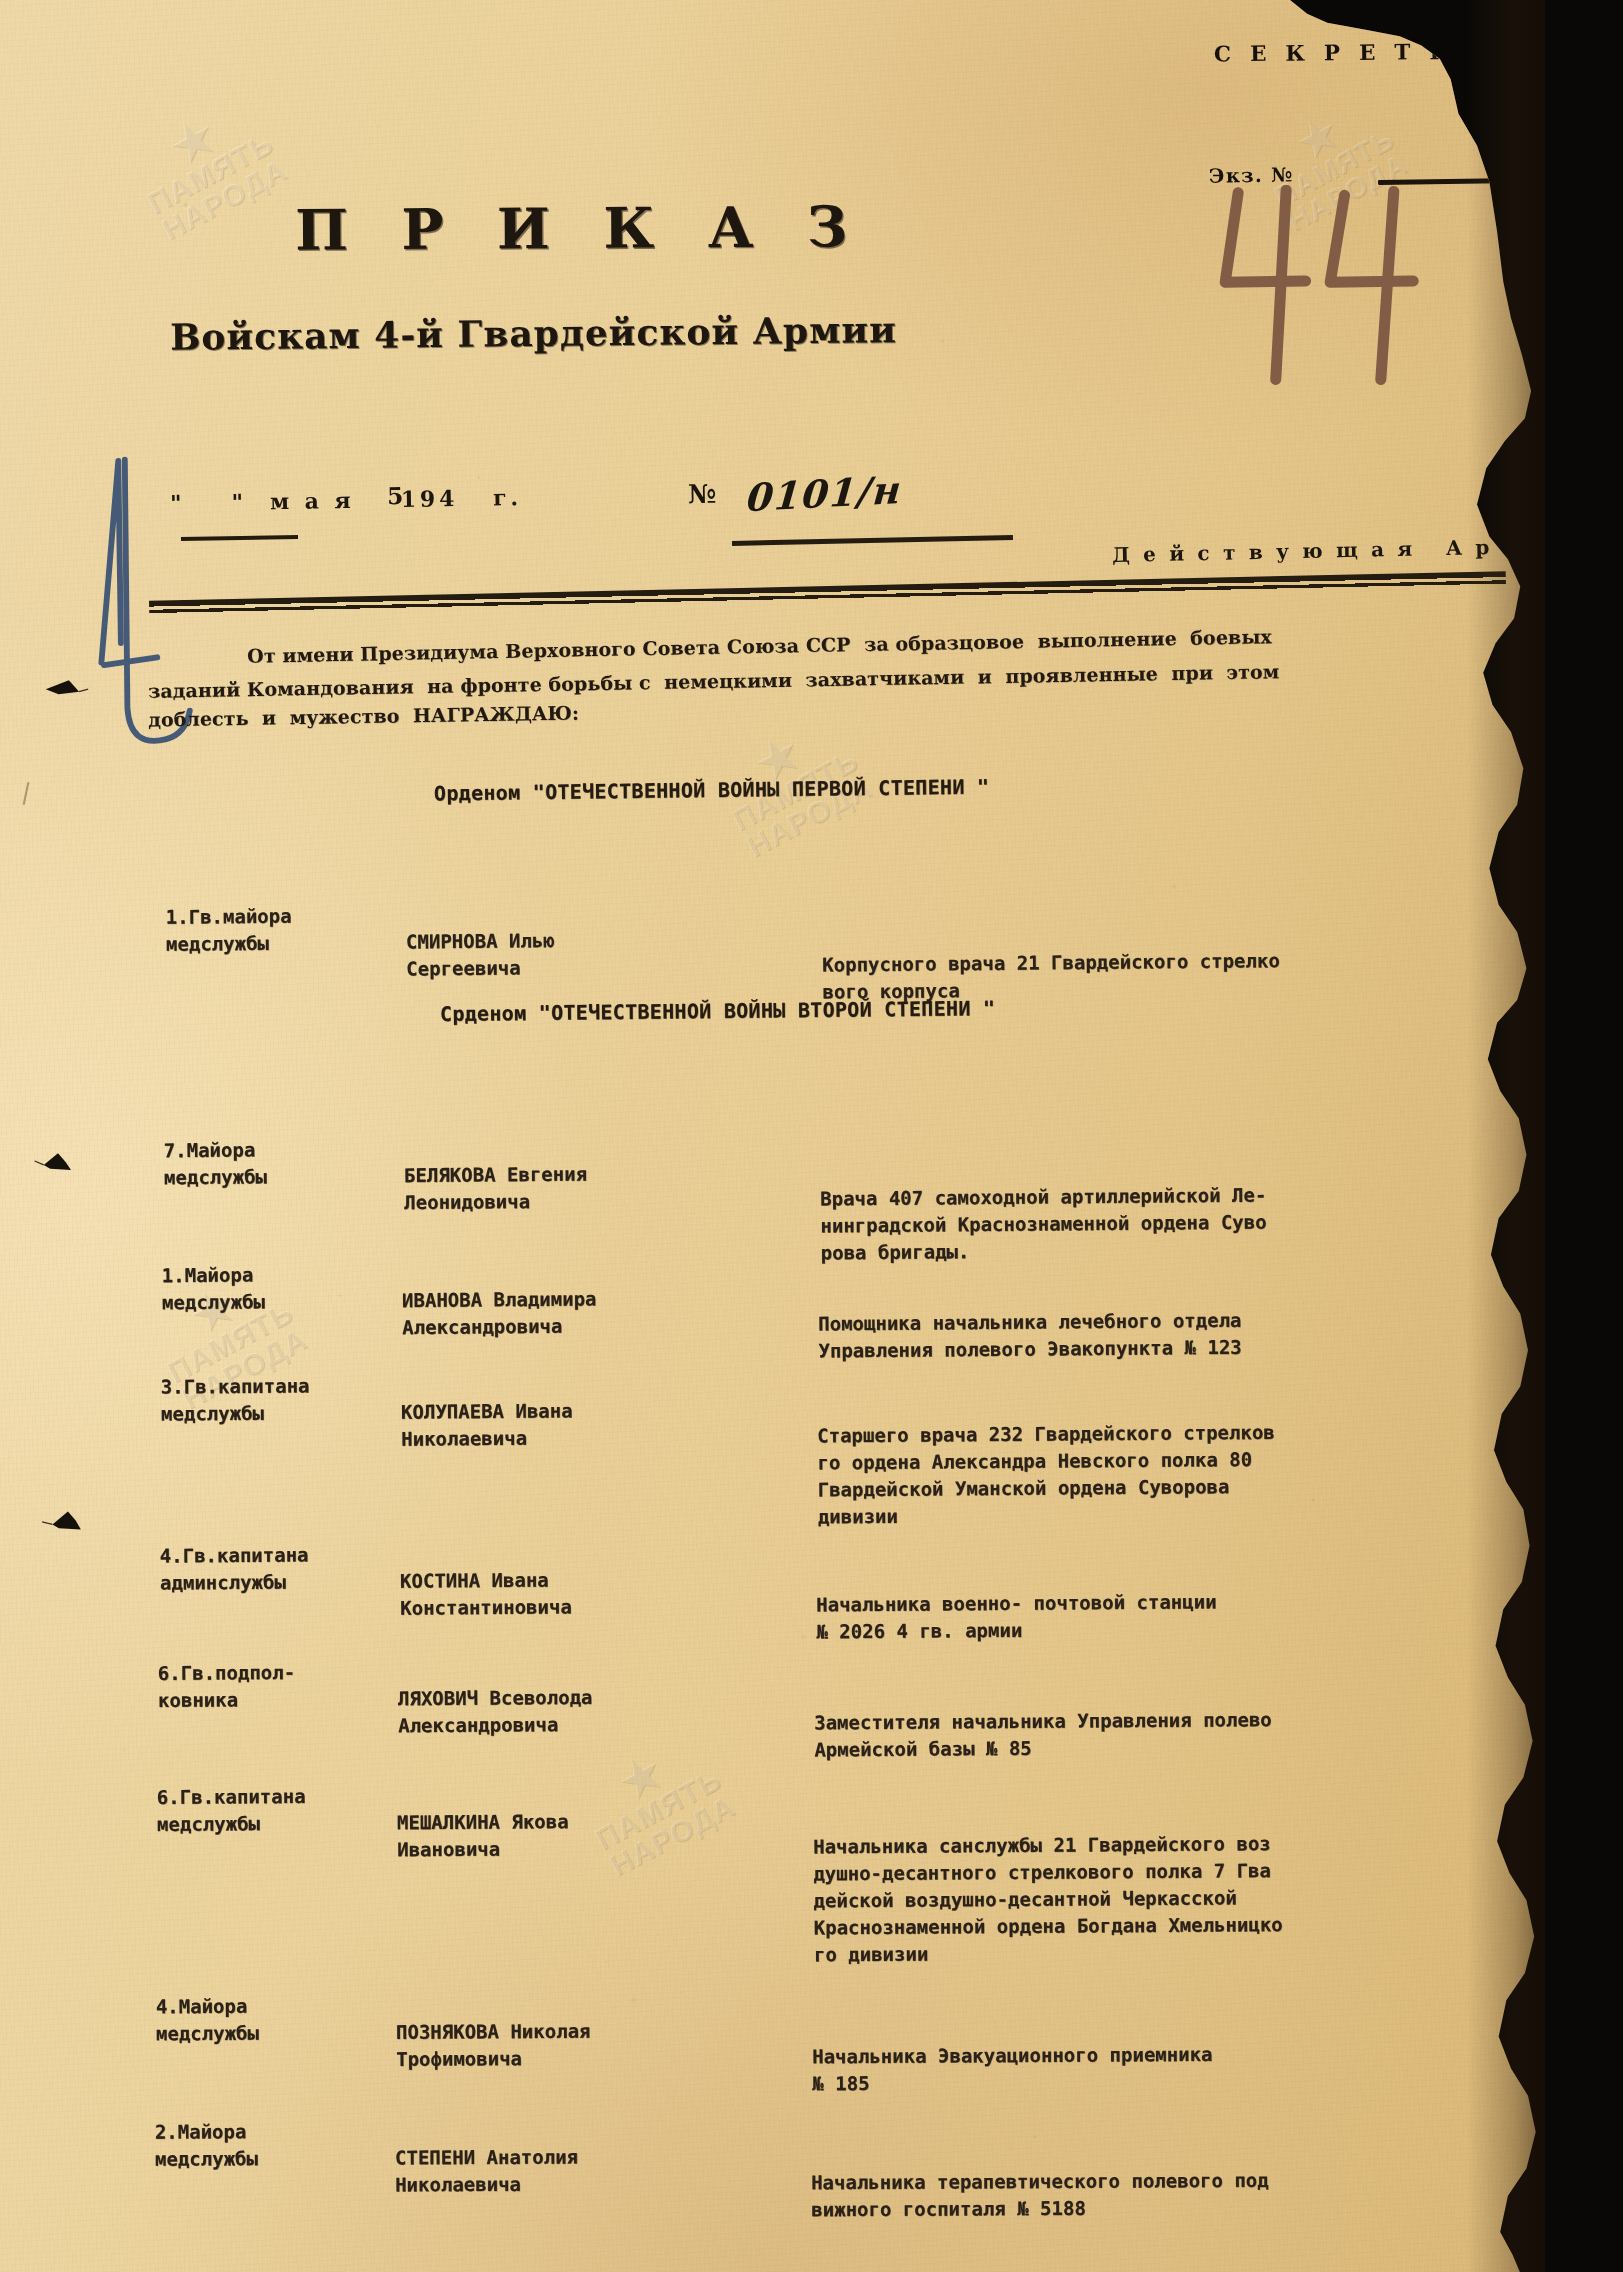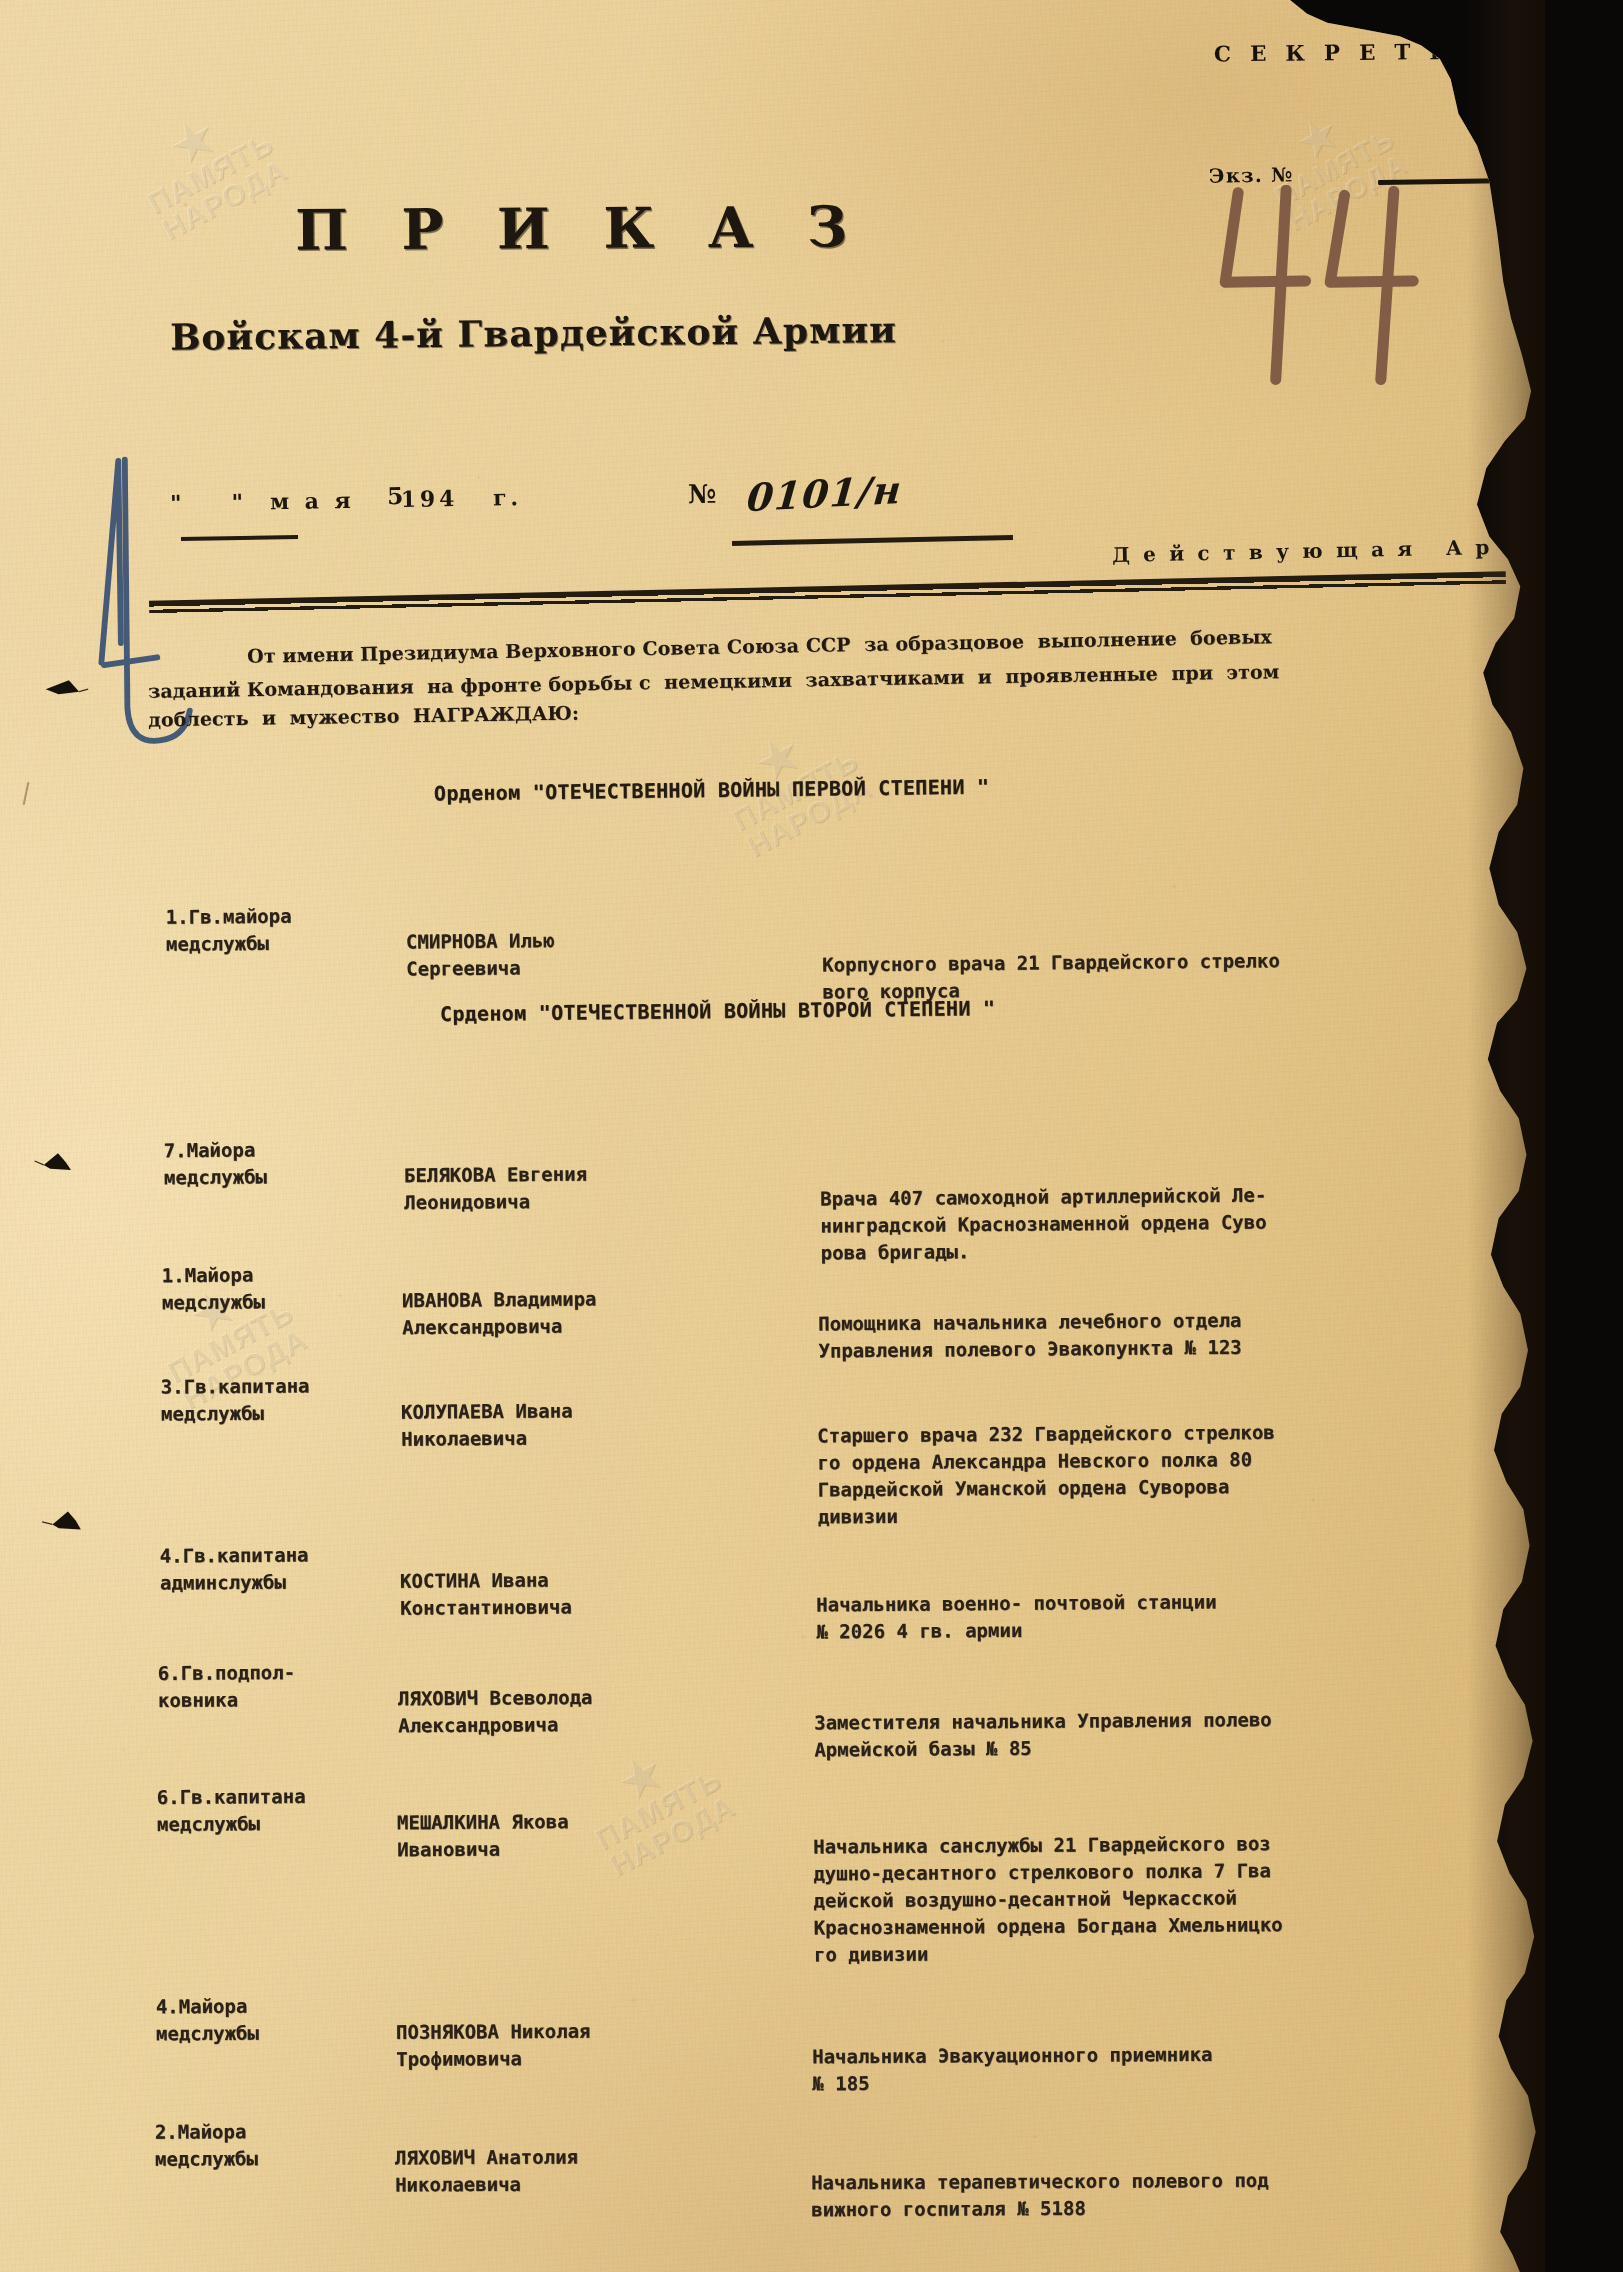--- a/index.html
+++ b/index.html
@@ -437,21 +437,21 @@
 медслужбы</span>
       <span class="col-name">ПОЗНЯКОВА Николая
 Трофимовича</span>
       <span class="col-desc">Начальника Эвакуационного приемника
 № 185</span>
     </div>
 
     <div class="entry" style="left:155px; top:2088px; width:1428px; transform:rotate(-0.3deg);">
       <span class="col-rank">2.Майора
 медслужбы</span>
-      <span class="col-name">ЛЯХОВИЧ Анатолия
+      <span class="col-name">СТЕПЕНИ Анатолия
 Николаевича</span>
       <span class="col-desc">Начальника терапевтического полевого под
 вижного госпиталя № 5188</span>
     </div>
 
     <svg class="tear" style="left:39px; top:675px; width:52px; height:27px; background:none;" viewBox="0 0 80 42">
       <path d="M10 22 L46 8 L62 26 L30 30 Z" fill="#16110b"></path>
       <path d="M62 26 L76 22" stroke="#3a2c1c" stroke-width="2" fill="none"></path>
     </svg>
 

